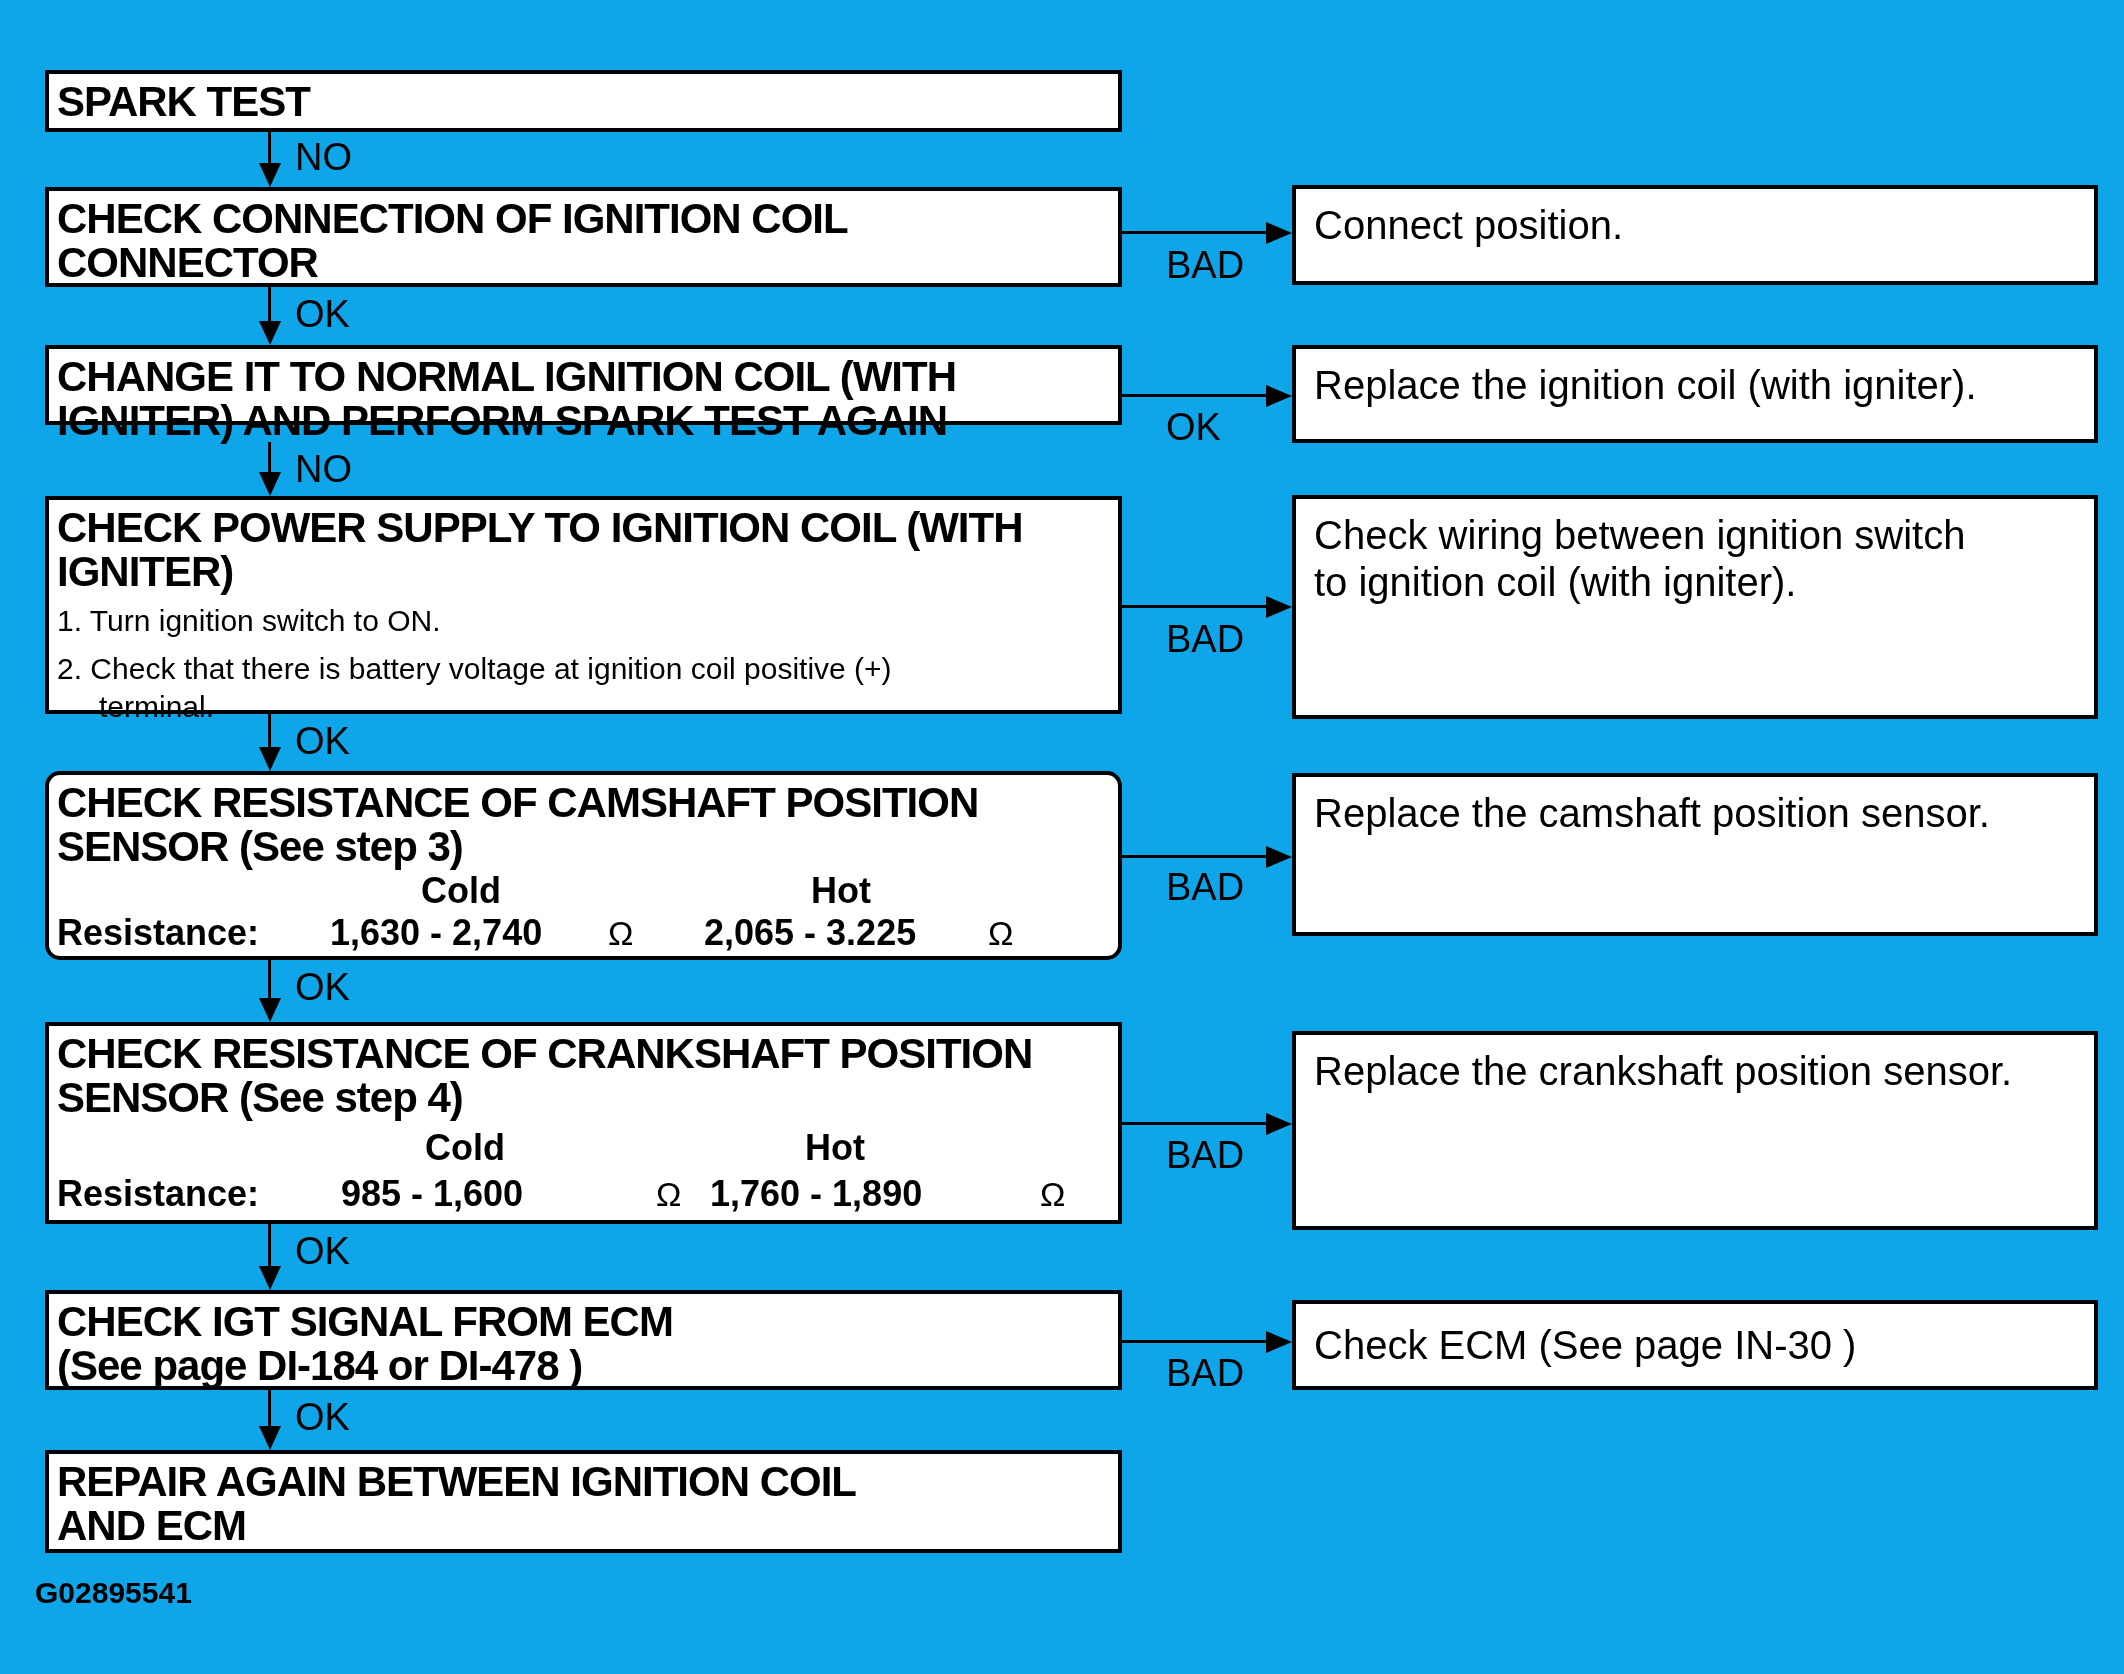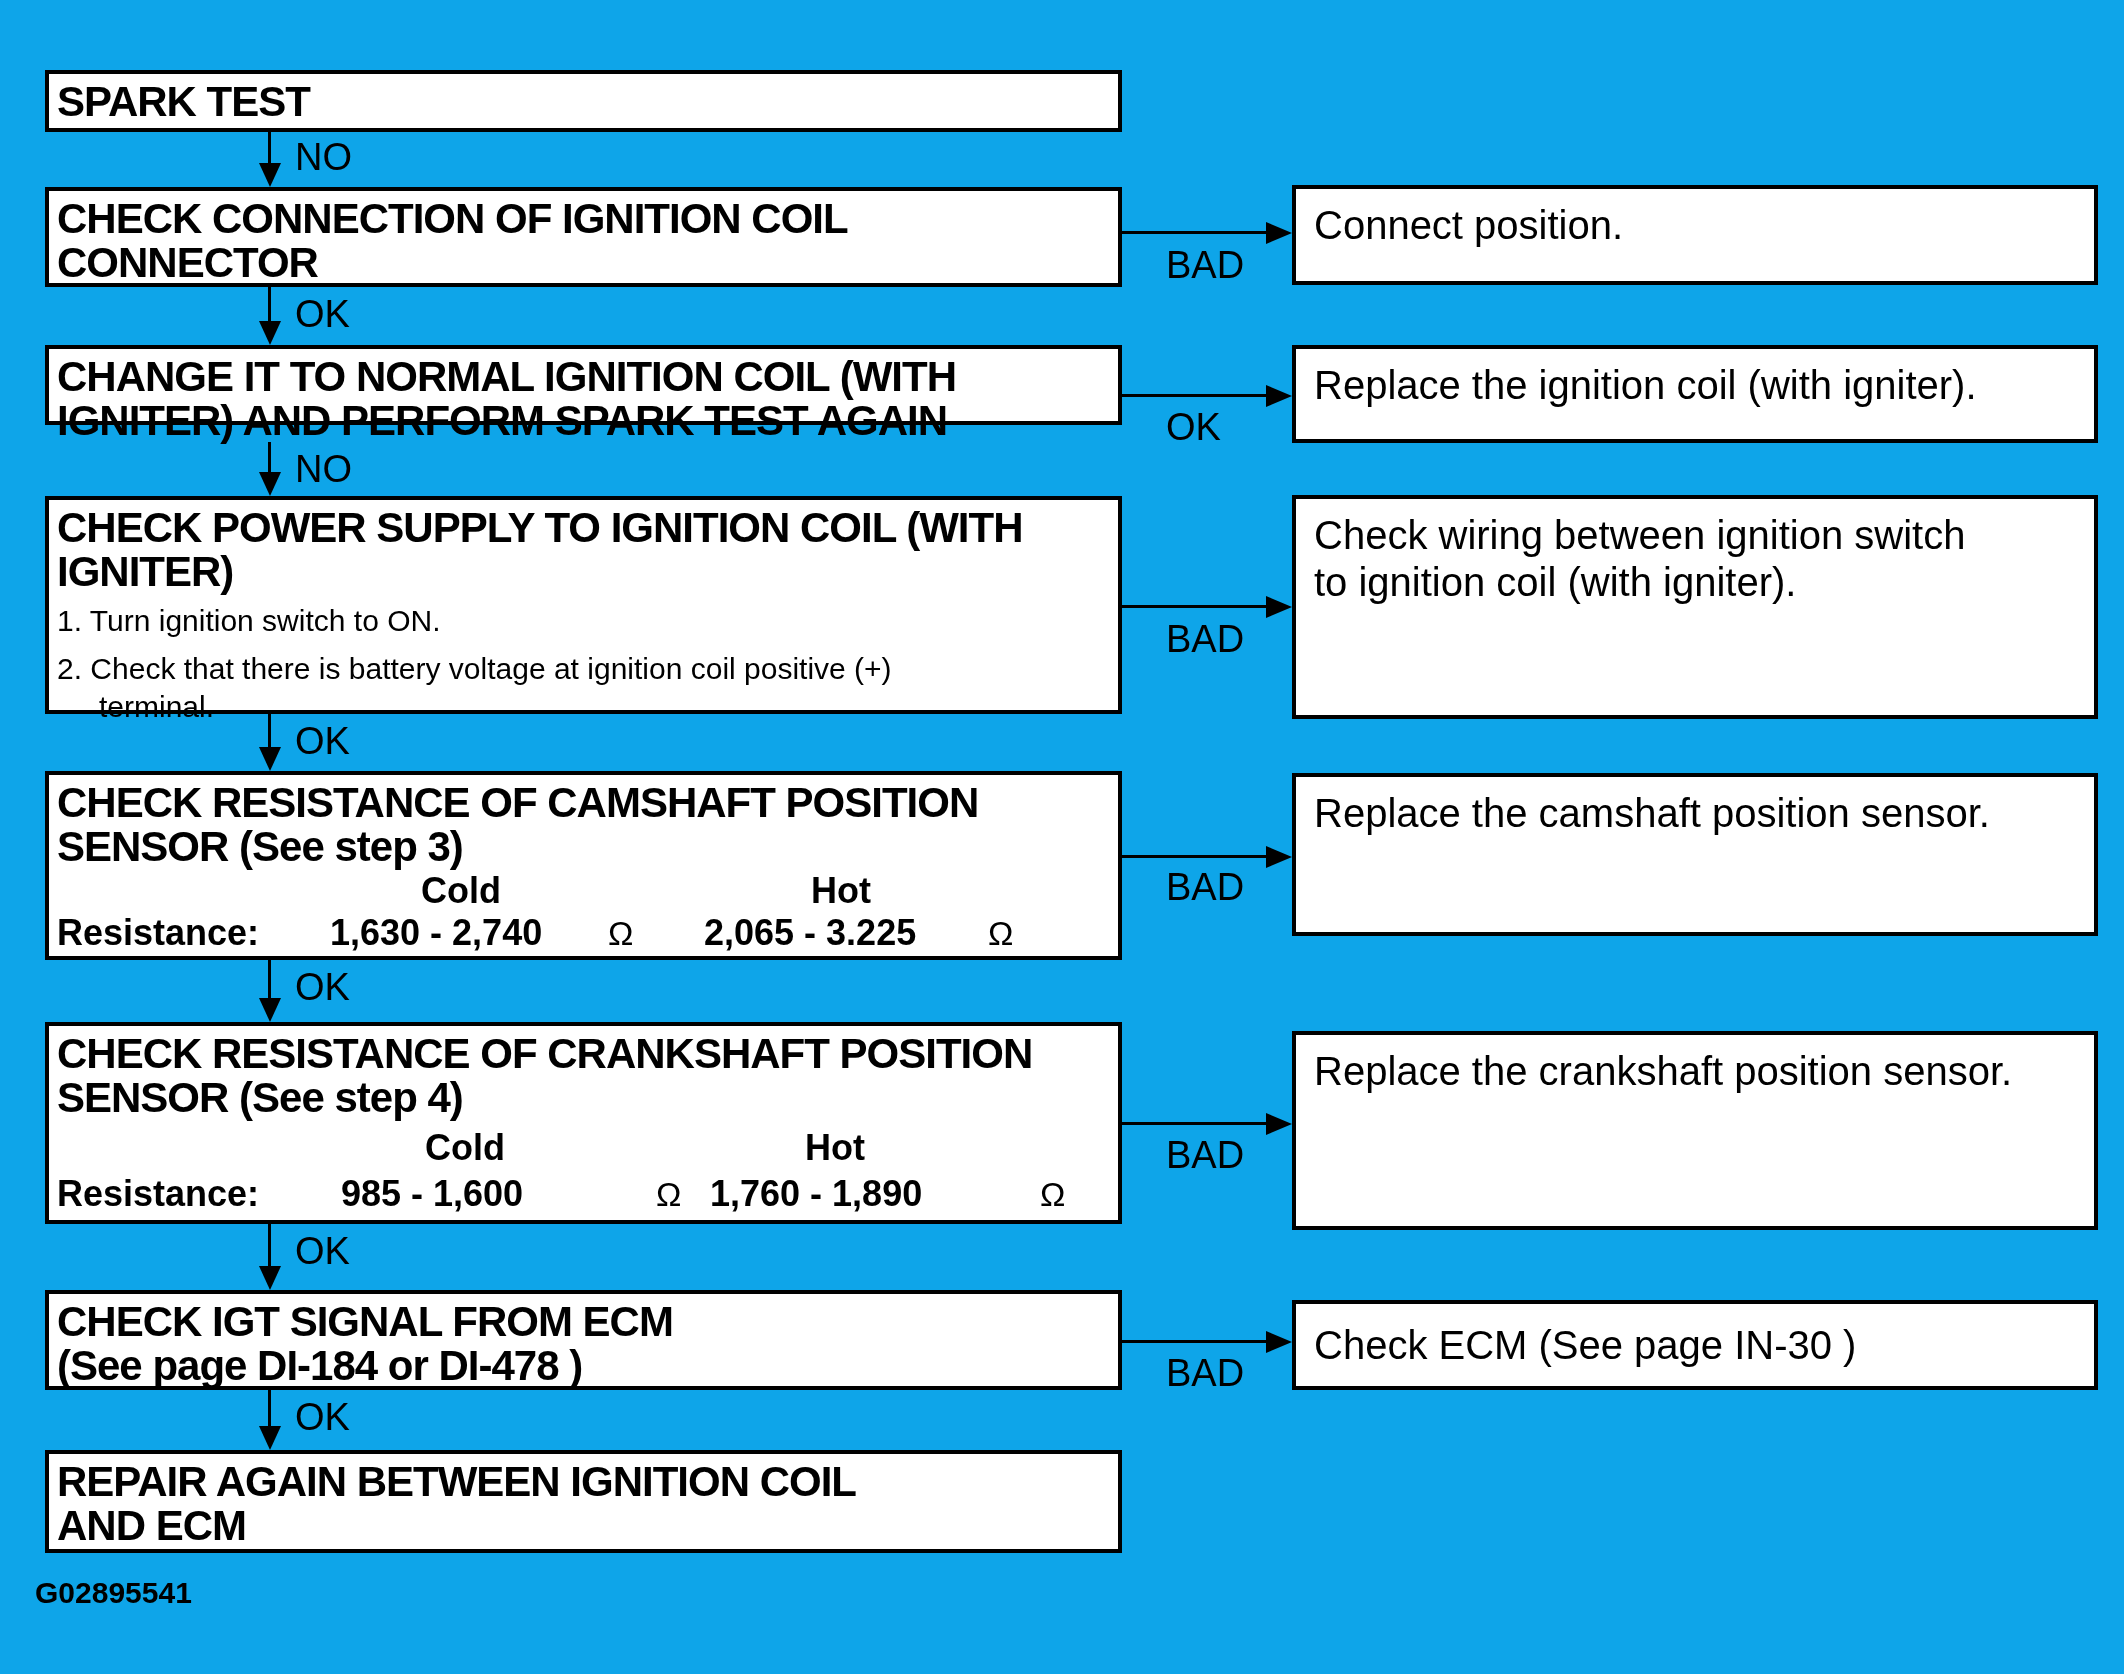--- a/index.html
+++ b/index.html
@@ -45,21 +45,21 @@
   </div>
 
   <div class="box lbox" style="top:496px;height:218px;">
     <div class="hd">CHECK POWER SUPPLY TO IGNITION COIL (WITH</div>
     <div class="hd">IGNITER)</div>
     <div class="body-line" style="margin-top:8px;">1. Turn ignition switch to ON.</div>
     <div class="body-line" style="margin-top:10px;">2. Check that there is battery voltage at ignition coil positive (+)</div>
     <div class="body-line" style="padding-left:42px;">terminal.</div>
   </div>
 
-  <div class="box lbox" style="top:771px;height:189px;">
+  <div class="box lbox" style="top:771px;height:189px;border-radius:15px;">
     <div class="hd">CHECK RESISTANCE OF CAMSHAFT POSITION</div>
     <div class="hd">SENSOR (See step 3)</div>
     <div class="res-row">
       <span class="res" style="left:332px;top:96px;width:160px;text-align:center;">Cold</span>
       <span class="res" style="left:712px;top:96px;width:160px;text-align:center;">Hot</span>
       <span class="res" style="left:8px;top:138px;">Resistance:</span>
       <span class="res" style="left:281px;top:138px;">1,630 - 2,740</span>
       <span class="ohm" style="left:559px;top:138px;">Ω</span>
       <span class="res" style="left:655px;top:138px;">2,065 - 3.225</span>
       <span class="ohm" style="left:939px;top:138px;">Ω</span>

